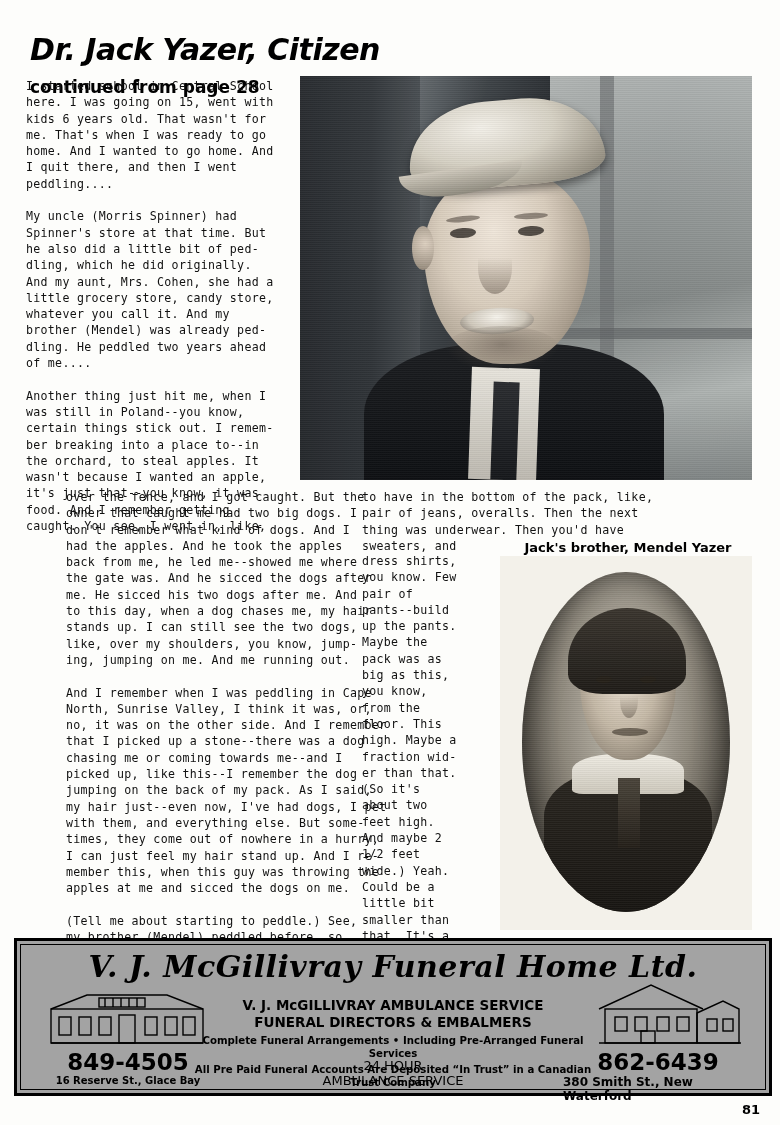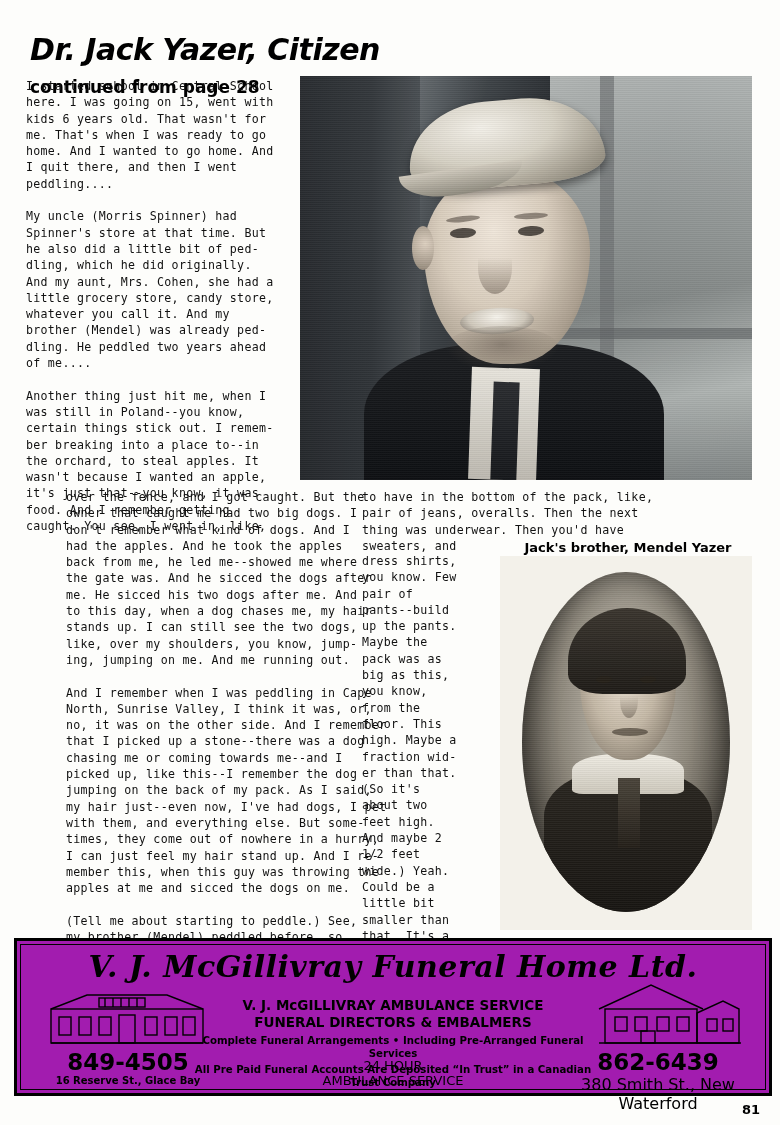--- a/index.html
+++ b/index.html
@@ -281,21 +281,21 @@
   }
 
   
   .ad {
     position: absolute;
     left: 14px;
     top: 938px;
     width: 752px;
     height: 152px;
     border: 3px solid #000;
-    background: #a21caf;
+    background: #a3a3a3;
   }
   .ad-inner {
     position: absolute;
     inset: 3px;
     border: 1px solid #000;
   }
   .ad-title {
     position: absolute;
     left: 0; right: 0; top: 8px;
     text-align: center;
@@ -364,24 +364,23 @@
     position: absolute;
     right: 16px; top: 108px; width: 190px;
     text-align: center;
     font-family: "DejaVu Sans", sans-serif;
     font-weight: bold;
     font-size: 23px;
   }
   .ad-addr-right {
     position: absolute;
     right: 16px; top: 134px; width: 190px;
-    text-align: center;
-    font-family: "DejaVu Sans", sans-serif;
-    font-weight: normal;
-    font-size: 16px;
+    font-family: "DejaVu Sans", sans-serif;
+    font-weight: bold;
+    font-size: 12px;
   }
   
   .bldg-left {
     position: absolute; left: 30px; top: 44px; width: 160px; height: 62px;
   }
   .bldg-right {
     position: absolute; right: 24px; top: 38px; width: 156px; height: 70px;
   }
 
   .page-number {

